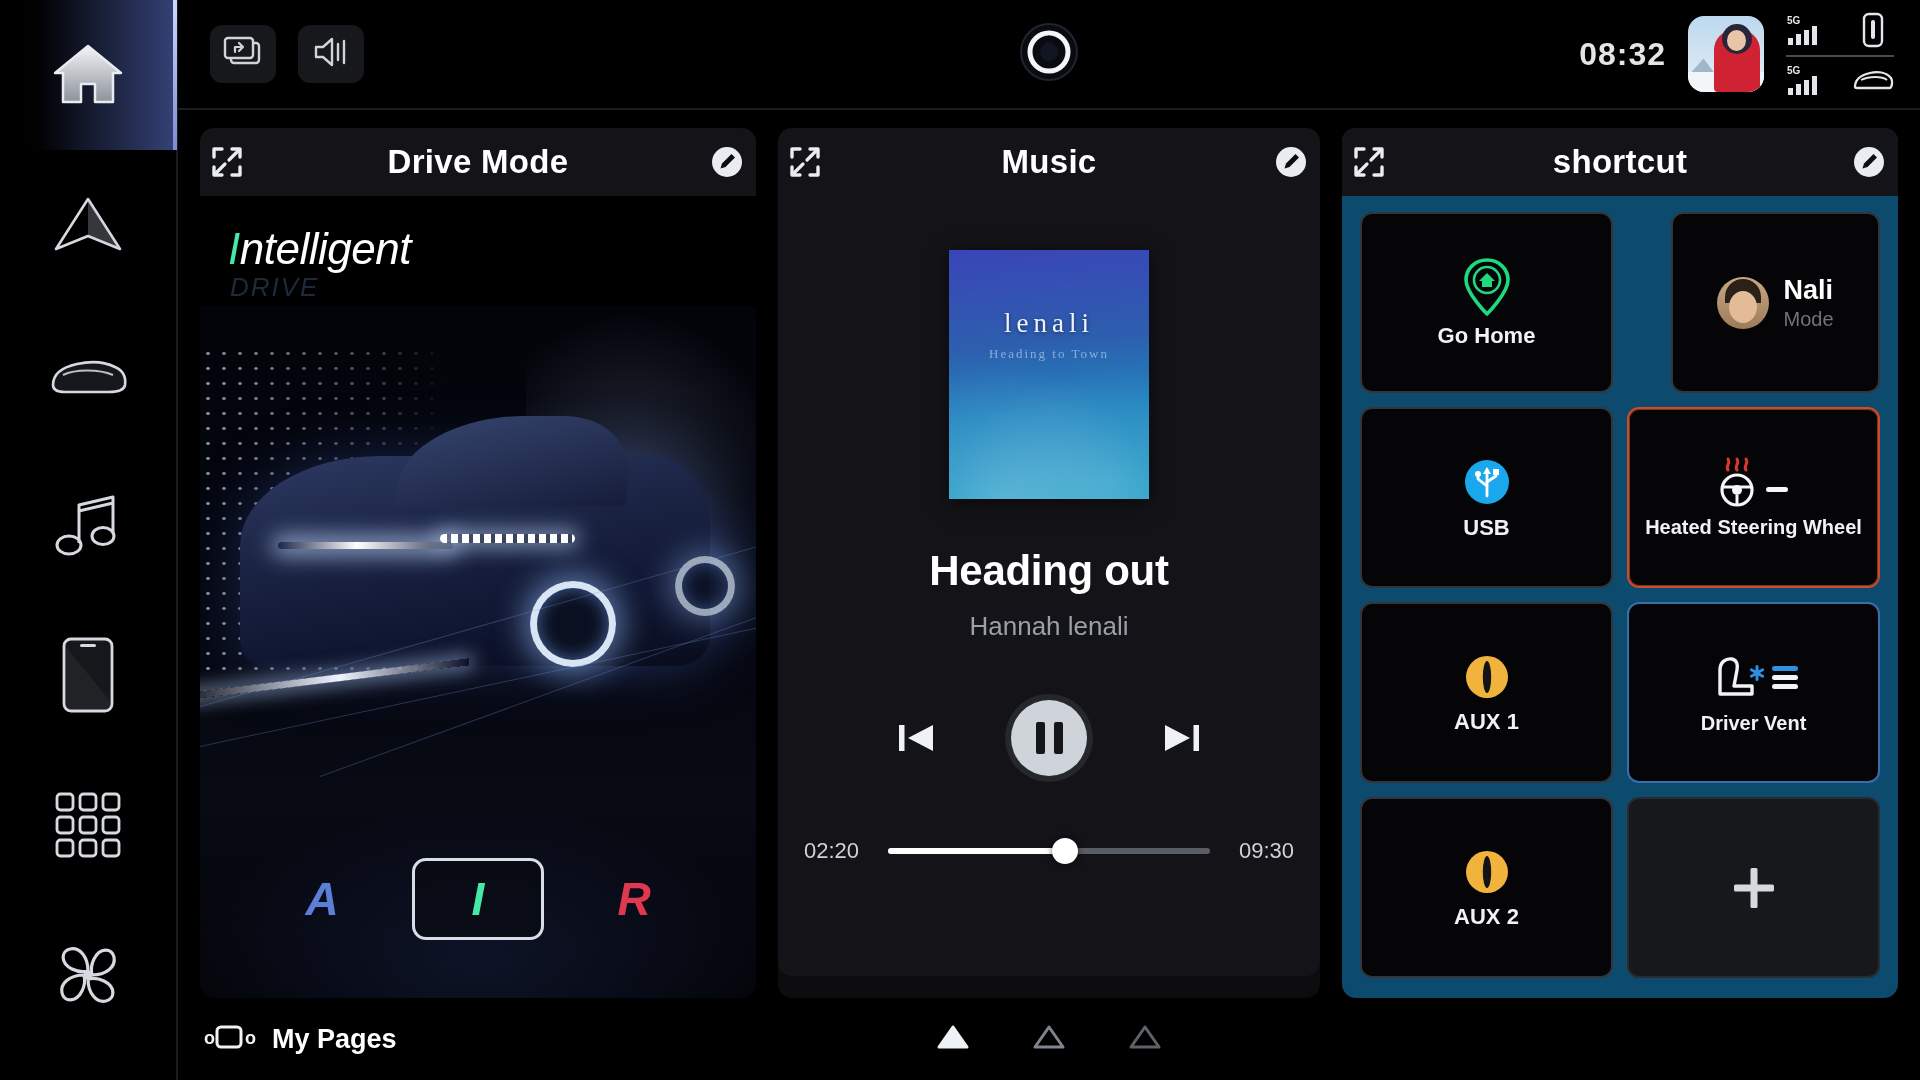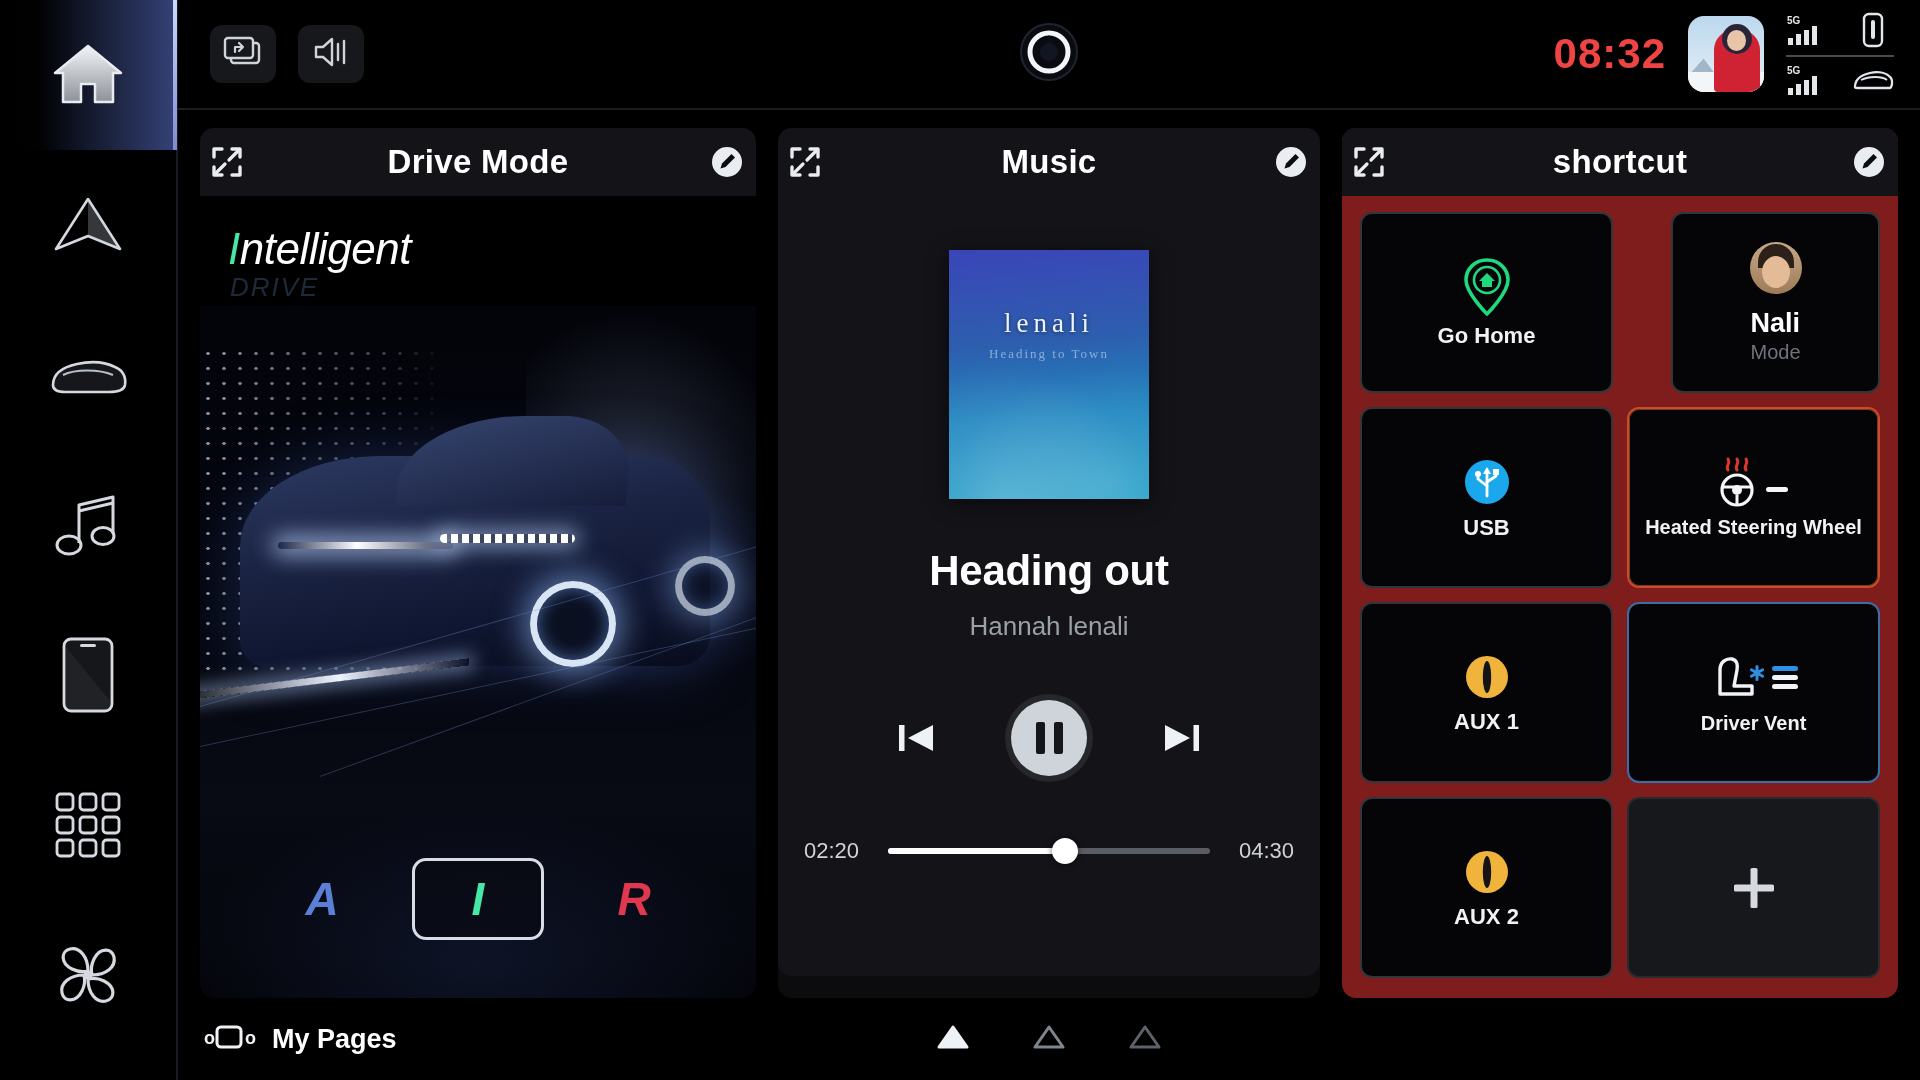--- a/index.html
+++ b/index.html
@@ -23,21 +23,21 @@
   #right { flex:1; display:flex; flex-direction:column; position:relative; }
 
   
   #statusbar { height:110px; position:relative; display:flex; align-items:center;
                padding:0 26px 0 32px; border-bottom:2px solid #1b1b22; }
   .sb-btn { width:66px; height:58px; border-radius:12px; background:#17181c;
             display:flex; align-items:center; justify-content:center; margin-right:22px; }
   .sb-center { position:absolute; left:50%; transform:translateX(-50%);
                width:62px; height:62px; display:flex; align-items:center; justify-content:center; }
   .sb-right { margin-left:auto; display:flex; align-items:center; gap:22px; }
-  #clock { font-size:42px; font-weight:600; letter-spacing:1px; color:#ef4444; }
+  #clock { font-size:32px; font-weight:600; letter-spacing:1px; color:#e5e5e5; }
   #avatar { width:76px; height:76px; border-radius:16px; overflow:hidden; position:relative;
             background:linear-gradient(180deg,#bcd8ee 0%,#cfe3f2 46%,#e8eef3 100%); }
   #avatar .ppl { position:absolute; right:4px; bottom:0; width:46px; height:62px;
             background:#cf2233; border-radius:20px 20px 4px 4px; }
   #avatar .hd { position:absolute; right:12px; top:8px; width:30px; height:30px;
             border-radius:50%; background:#2a2438; }
   #avatar .fc { position:absolute; right:18px; top:14px; width:19px; height:21px;
             border-radius:50%; background:#e8c5a8; }
   #avatar .mtn { position:absolute; left:0; bottom:16px; width:52px; height:22px;
             background:#9fb7c9; clip-path:polygon(0 100%,30% 20%,55% 100%,75% 45%,100% 100%); }
@@ -137,35 +137,35 @@
   .progress-row { margin-top:62px; width:100%; padding:0 26px; display:flex;
                   align-items:center; gap:18px; }
   .time { font-size:22px; color:#cfd3d8; min-width:66px; }
   .time.right { text-align:right; }
   .track { flex:1; height:6px; border-radius:3px; background:#5a5d63; position:relative; }
   .track .fill { position:absolute; left:0; top:0; bottom:0; border-radius:3px; background:#fff; }
   .track .knob { position:absolute; top:50%; width:26px; height:26px; border-radius:50%;
                  background:#fff; transform:translate(-50%,-50%); box-shadow:0 0 6px rgba(0,0,0,.6); }
 
   
-  #shortcut { flex:0 0 556px; background:#7f1d1d;justify-content:center; }
+  #shortcut { flex:0 0 556px; background:#0c4a6e;justify-content:center; }
   #shortcut .card-body { flex:1; padding:16px 18px 20px 18px;
                          display:grid; grid-template-columns:1fr 1fr;
                          grid-template-rows:repeat(4,1fr); gap:14px; }
   .sc { border-radius:12px; background:#050507; border:2px solid #34353c;
         display:flex; flex-direction:column; align-items:center; justify-content:center;
         gap:6px; position:relative; padding:6px; }
   .sc.hl-red { border-color:#cf4a2c; box-shadow:0 0 0 1px rgba(220,120,40,.5) inset; }
   .sc.hl-blue { border-color:#3a6ea8; }
   .sc.empty { background:#17181c; border:2px solid #2a2b31; }
   .sc-label { font-size:22px; font-weight:600; text-align:center; line-height:1.12; color:#f0f2f5; }
   .sc-label.sm { font-size:20px; }
   .sc-sub { font-size:20px; color:#6f747c; }
   .sc-icon { display:flex; align-items:center; justify-content:center; }
-  .sc.contact { flex-direction:column; gap:14px;margin-left:44px; }
+  .sc.contact { flex-direction:row; gap:14px;margin-left:44px; }
   .contact-av { width:52px; height:52px; border-radius:50%; overflow:hidden; position:relative;
                 background:linear-gradient(180deg,#c8a884,#9d7b59); flex:0 0 52px; }
   .contact-av .h { position:absolute; left:8px; top:2px; width:36px; height:24px;
                 border-radius:18px 18px 0 0; background:#2b2118; }
   .contact-av .f { position:absolute; left:12px; top:14px; width:28px; height:32px;
                 border-radius:50%; background:#e3bc97; }
   .contact-txt { display:flex; flex-direction:column; align-items:flex-start; gap:2px; }
   .contact-txt .nm { font-size:27px; font-weight:700; }
 
   
@@ -460,21 +460,21 @@
               </svg>
             </span>
           </div>
 
           <div class="progress-row">
             <div class="time">02:20</div>
             <div class="track">
               <div class="fill" id="pfill" style="width: 55%;"></div>
               <div class="knob" id="pknob" style="left: 55%;"></div>
             </div>
-            <div class="time right">04:30</div>
+            <div class="time right">09:30</div>
           </div>
         </div>
       </div>
 
       <div class="card" id="shortcut">
         <div class="card-head">
           <span class="expand-ico">
             <svg width="34" height="34" viewBox="0 0 34 34">
               <g fill="none" stroke="#e9ecf1" stroke-width="3.4" stroke-linecap="round" stroke-linejoin="round">
                 <path d="M4 12 L4 4 L12 4"></path>

